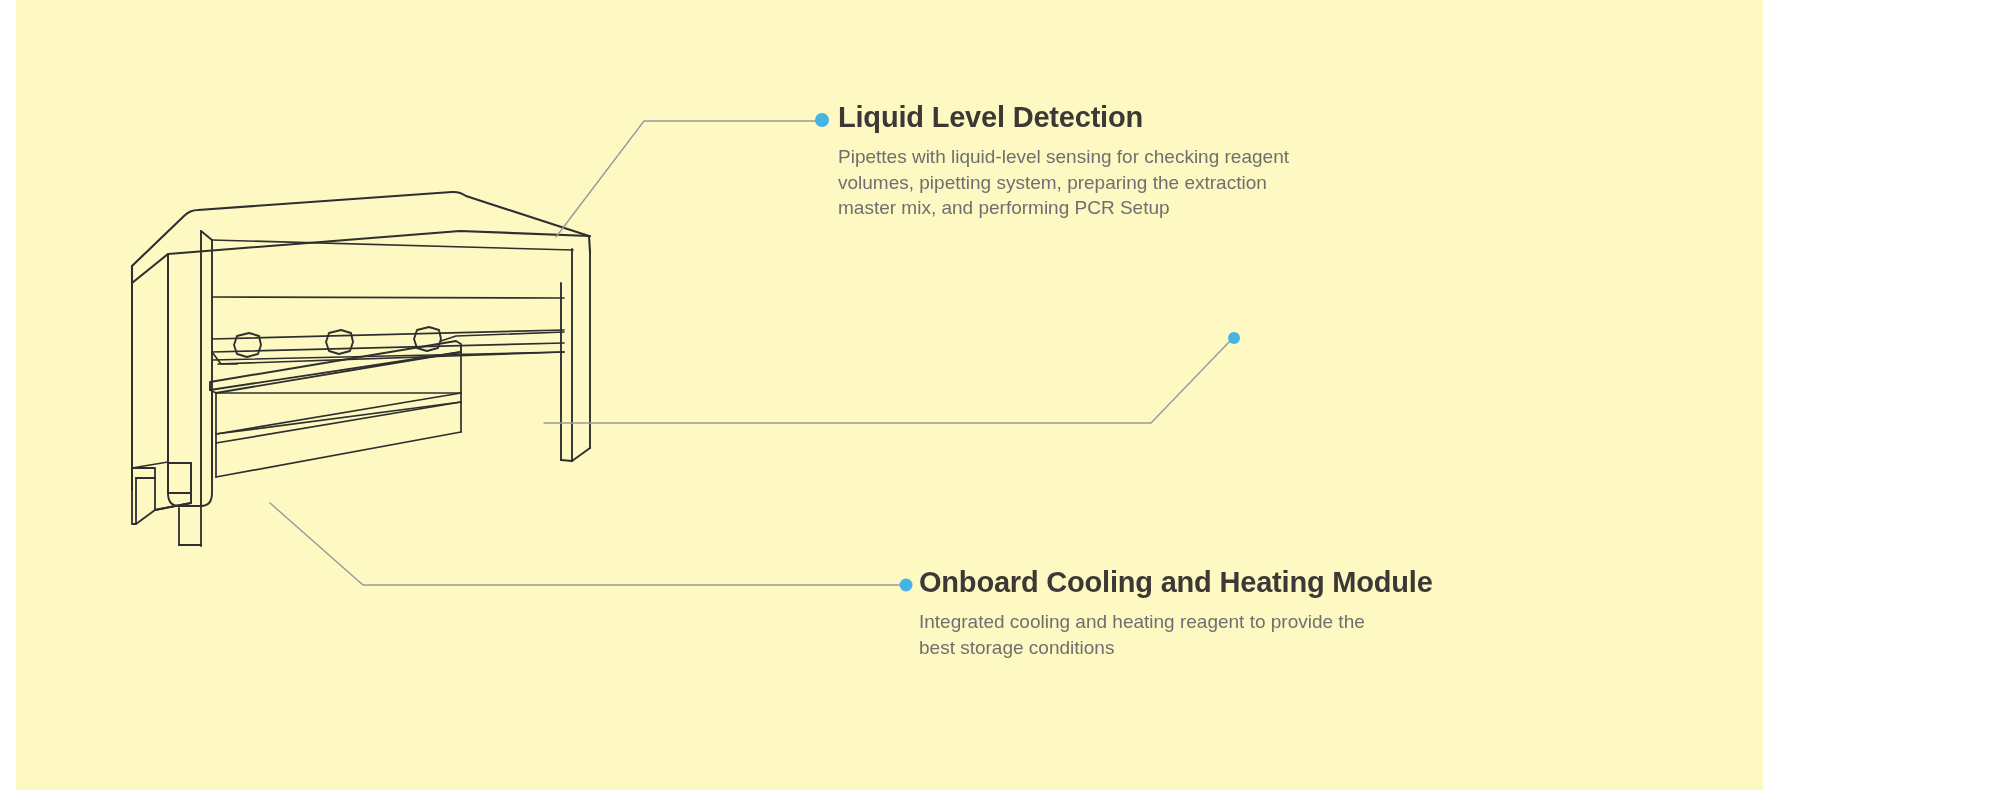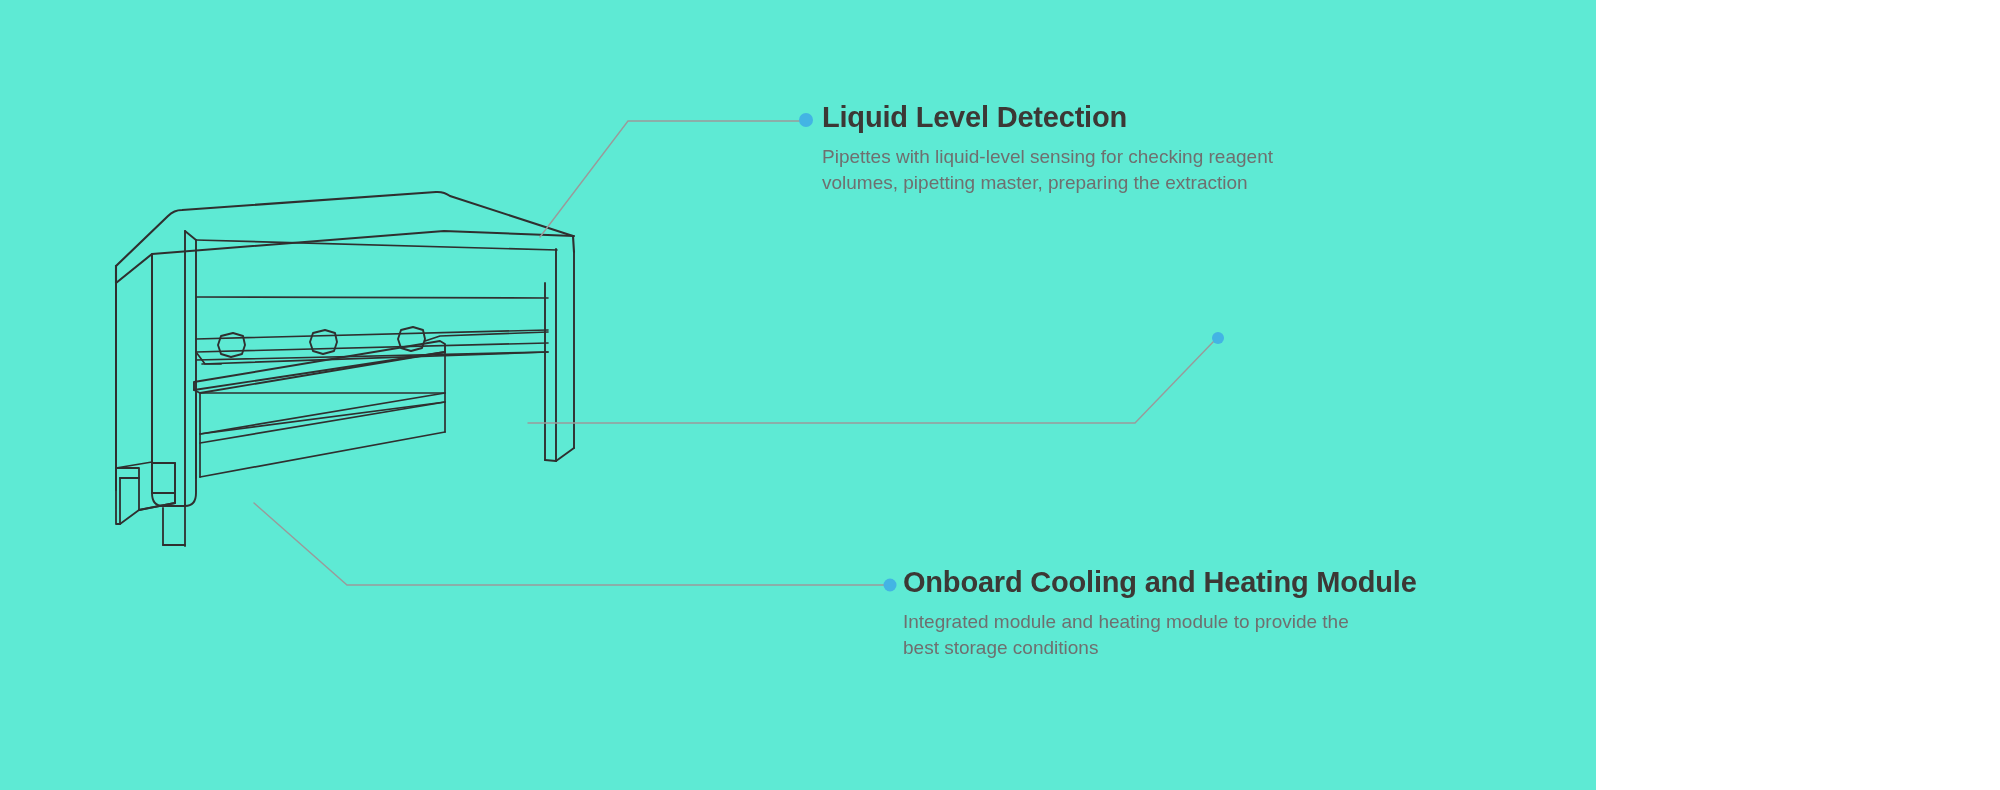--- a/index.html
+++ b/index.html
@@ -7,24 +7,25 @@
     margin: 0;
     padding: 0;
     background: #ffffff;
   }
   body {
     font-family: "Liberation Sans", "DejaVu Sans", sans-serif;
     -webkit-font-smoothing: antialiased;
   }
   #stage {
     position: relative;
-    width: 1596px;
+    width: 1747px;
     height: 790px;
-    background: #5eead4;
+    background: #fef9c3;
     overflow: hidden;
+    margin-left: 16px;
   }
   #artwork {
     position: absolute;
     left: 0;
     top: 0;
     width: 2000px;
     height: 790px;
   }
   .callout {
     position: absolute;
@@ -162,26 +163,27 @@
       <circle cx="806" cy="120" r="7" fill="#43b4e4"></circle>
       <circle cx="1218" cy="338" r="6" fill="#43b4e4"></circle>
       <circle cx="890" cy="585" r="6.5" fill="#43b4e4"></circle>
     </g>
   </svg>
 
   <div class="callout" id="callout-liquid-level-detection">
     <h2 class="callout-title">Liquid Level Detection</h2>
     <p class="callout-body">
       <span>Pipettes with liquid-level sensing for checking reagent</span>
-      <span>volumes, pipetting master, preparing the extraction</span>
+      <span>volumes, pipetting system, preparing the extraction</span>
+      <span>master mix, and performing PCR Setup</span>
     </p>
   </div>
 
 
   <div class="callout" id="callout-cooling-heating-module">
     <h2 class="callout-title">Onboard Cooling and Heating Module</h2>
     <p class="callout-body">
-      <span>Integrated module and heating module to provide the</span>
+      <span>Integrated cooling and heating reagent to provide the</span>
       <span>best storage conditions</span>
     </p>
   </div>
 
 </div>
 
 </body></html>

